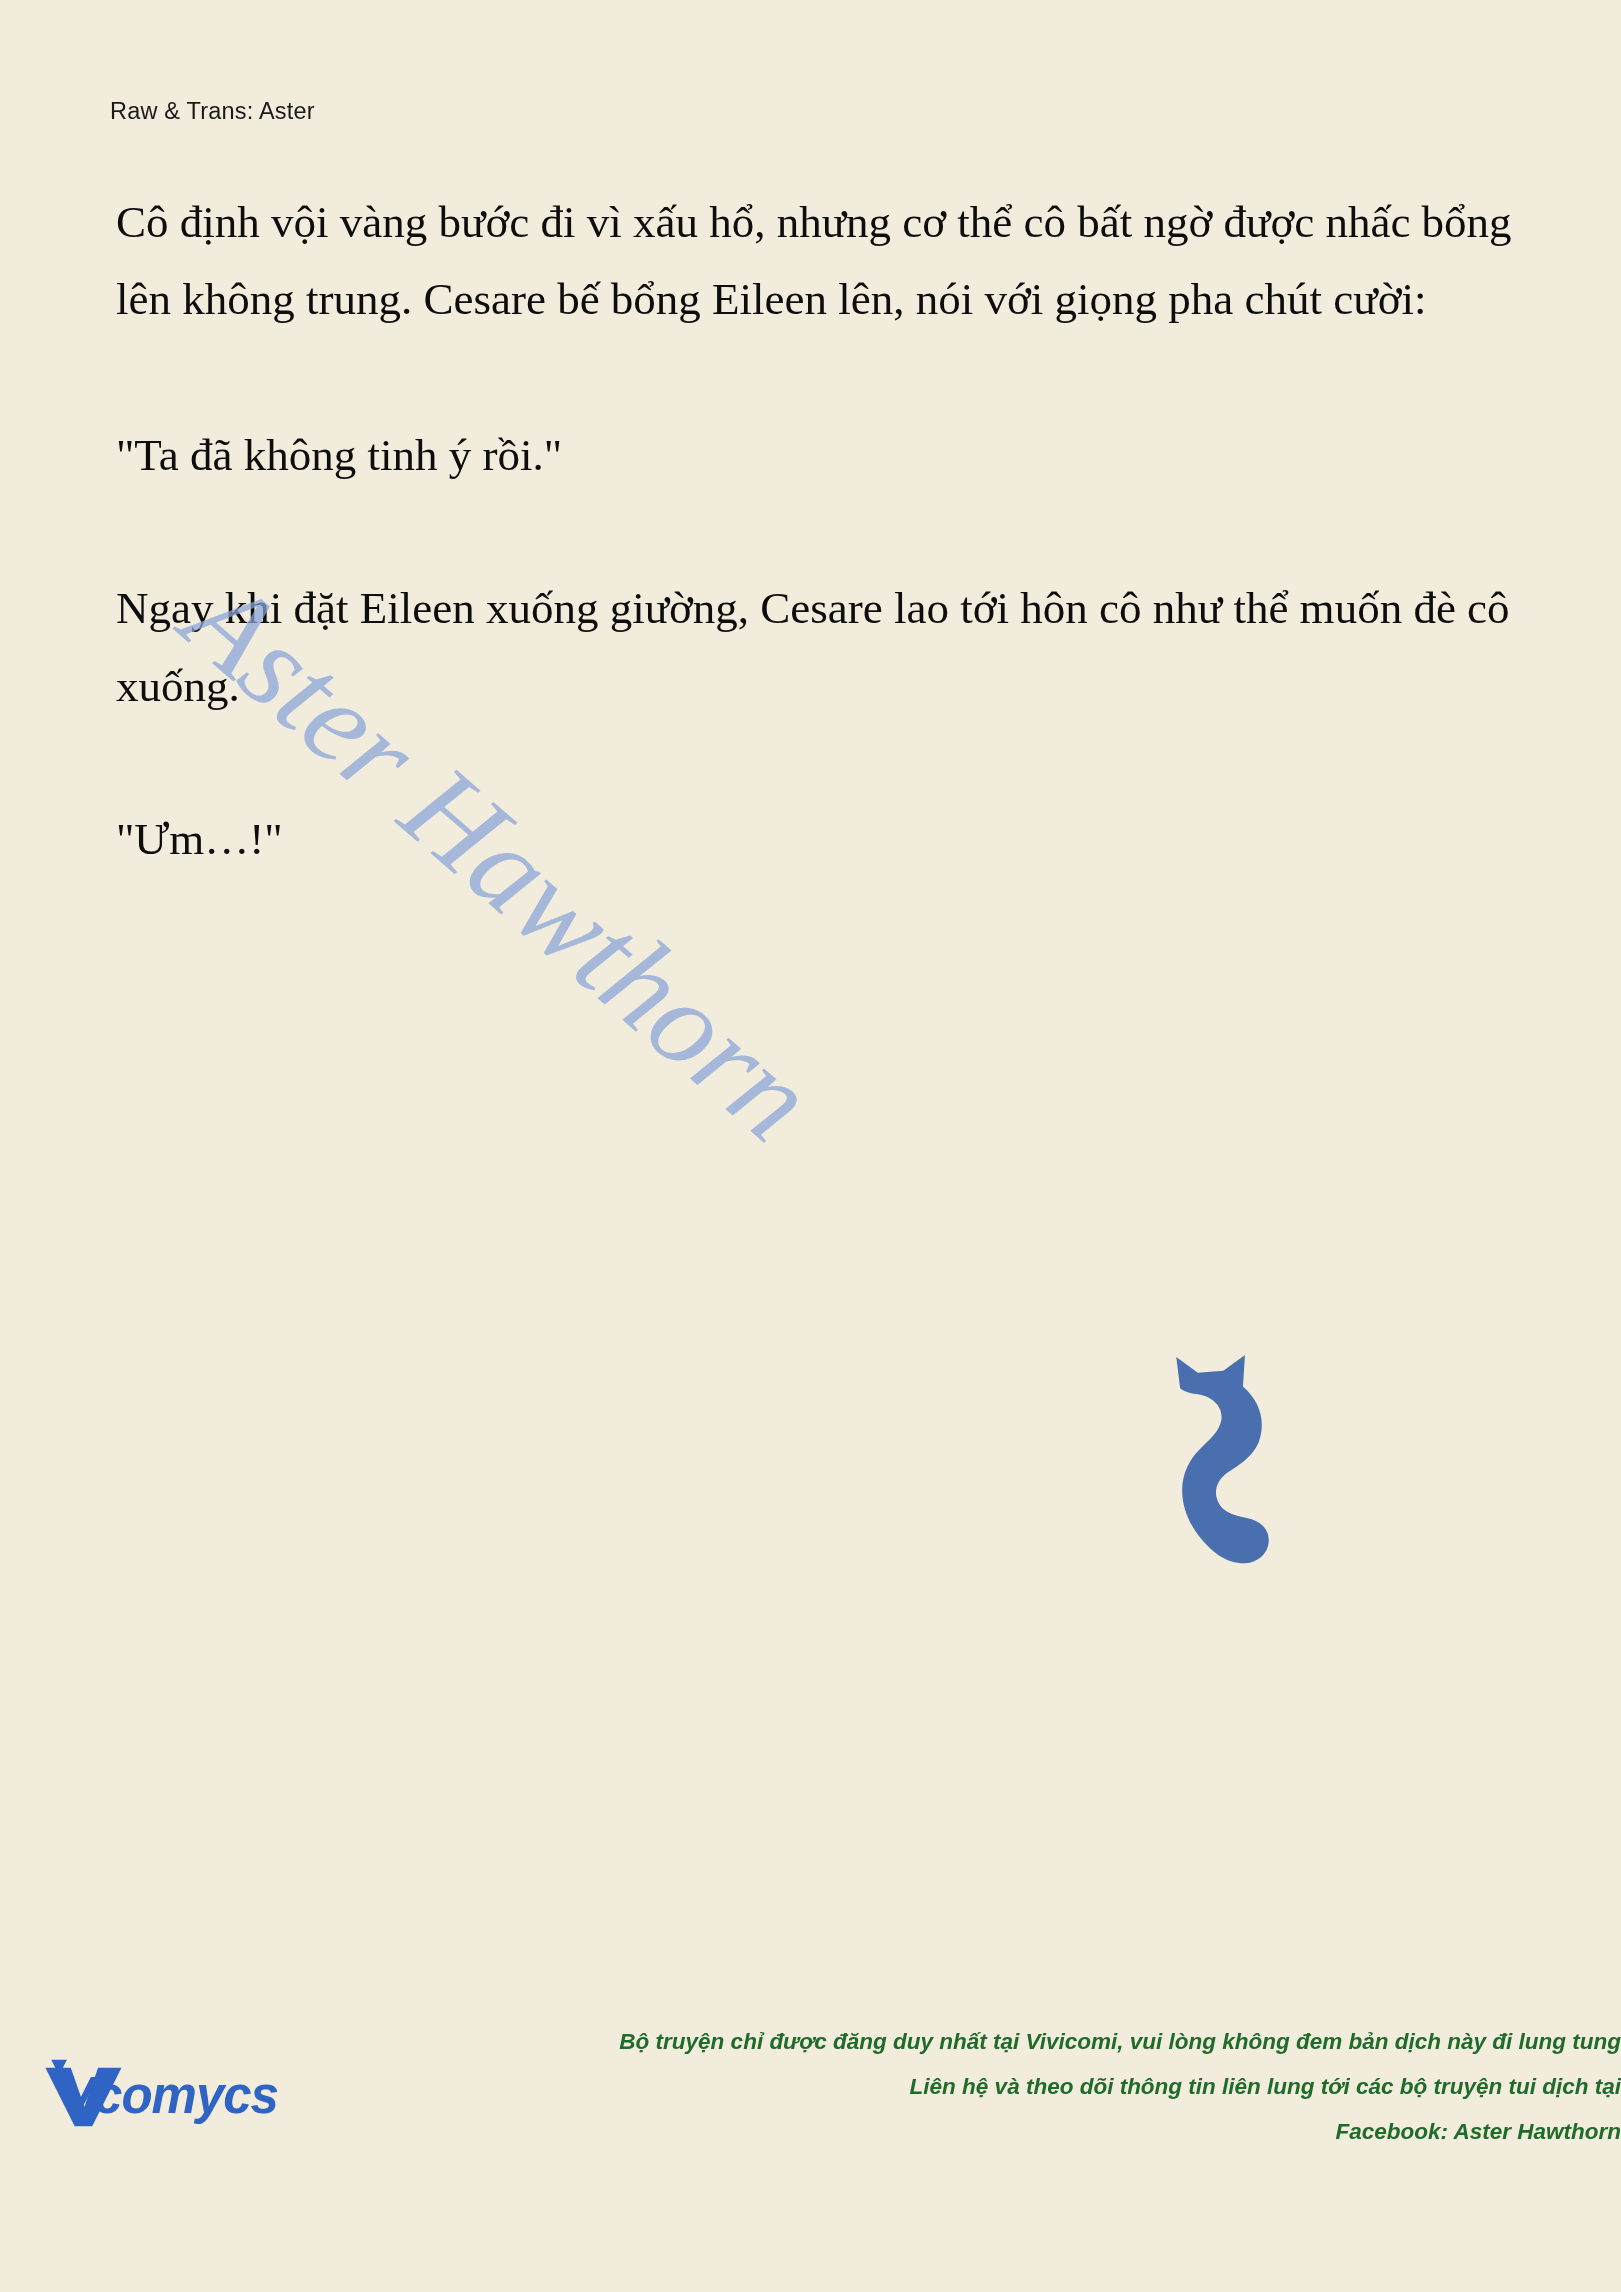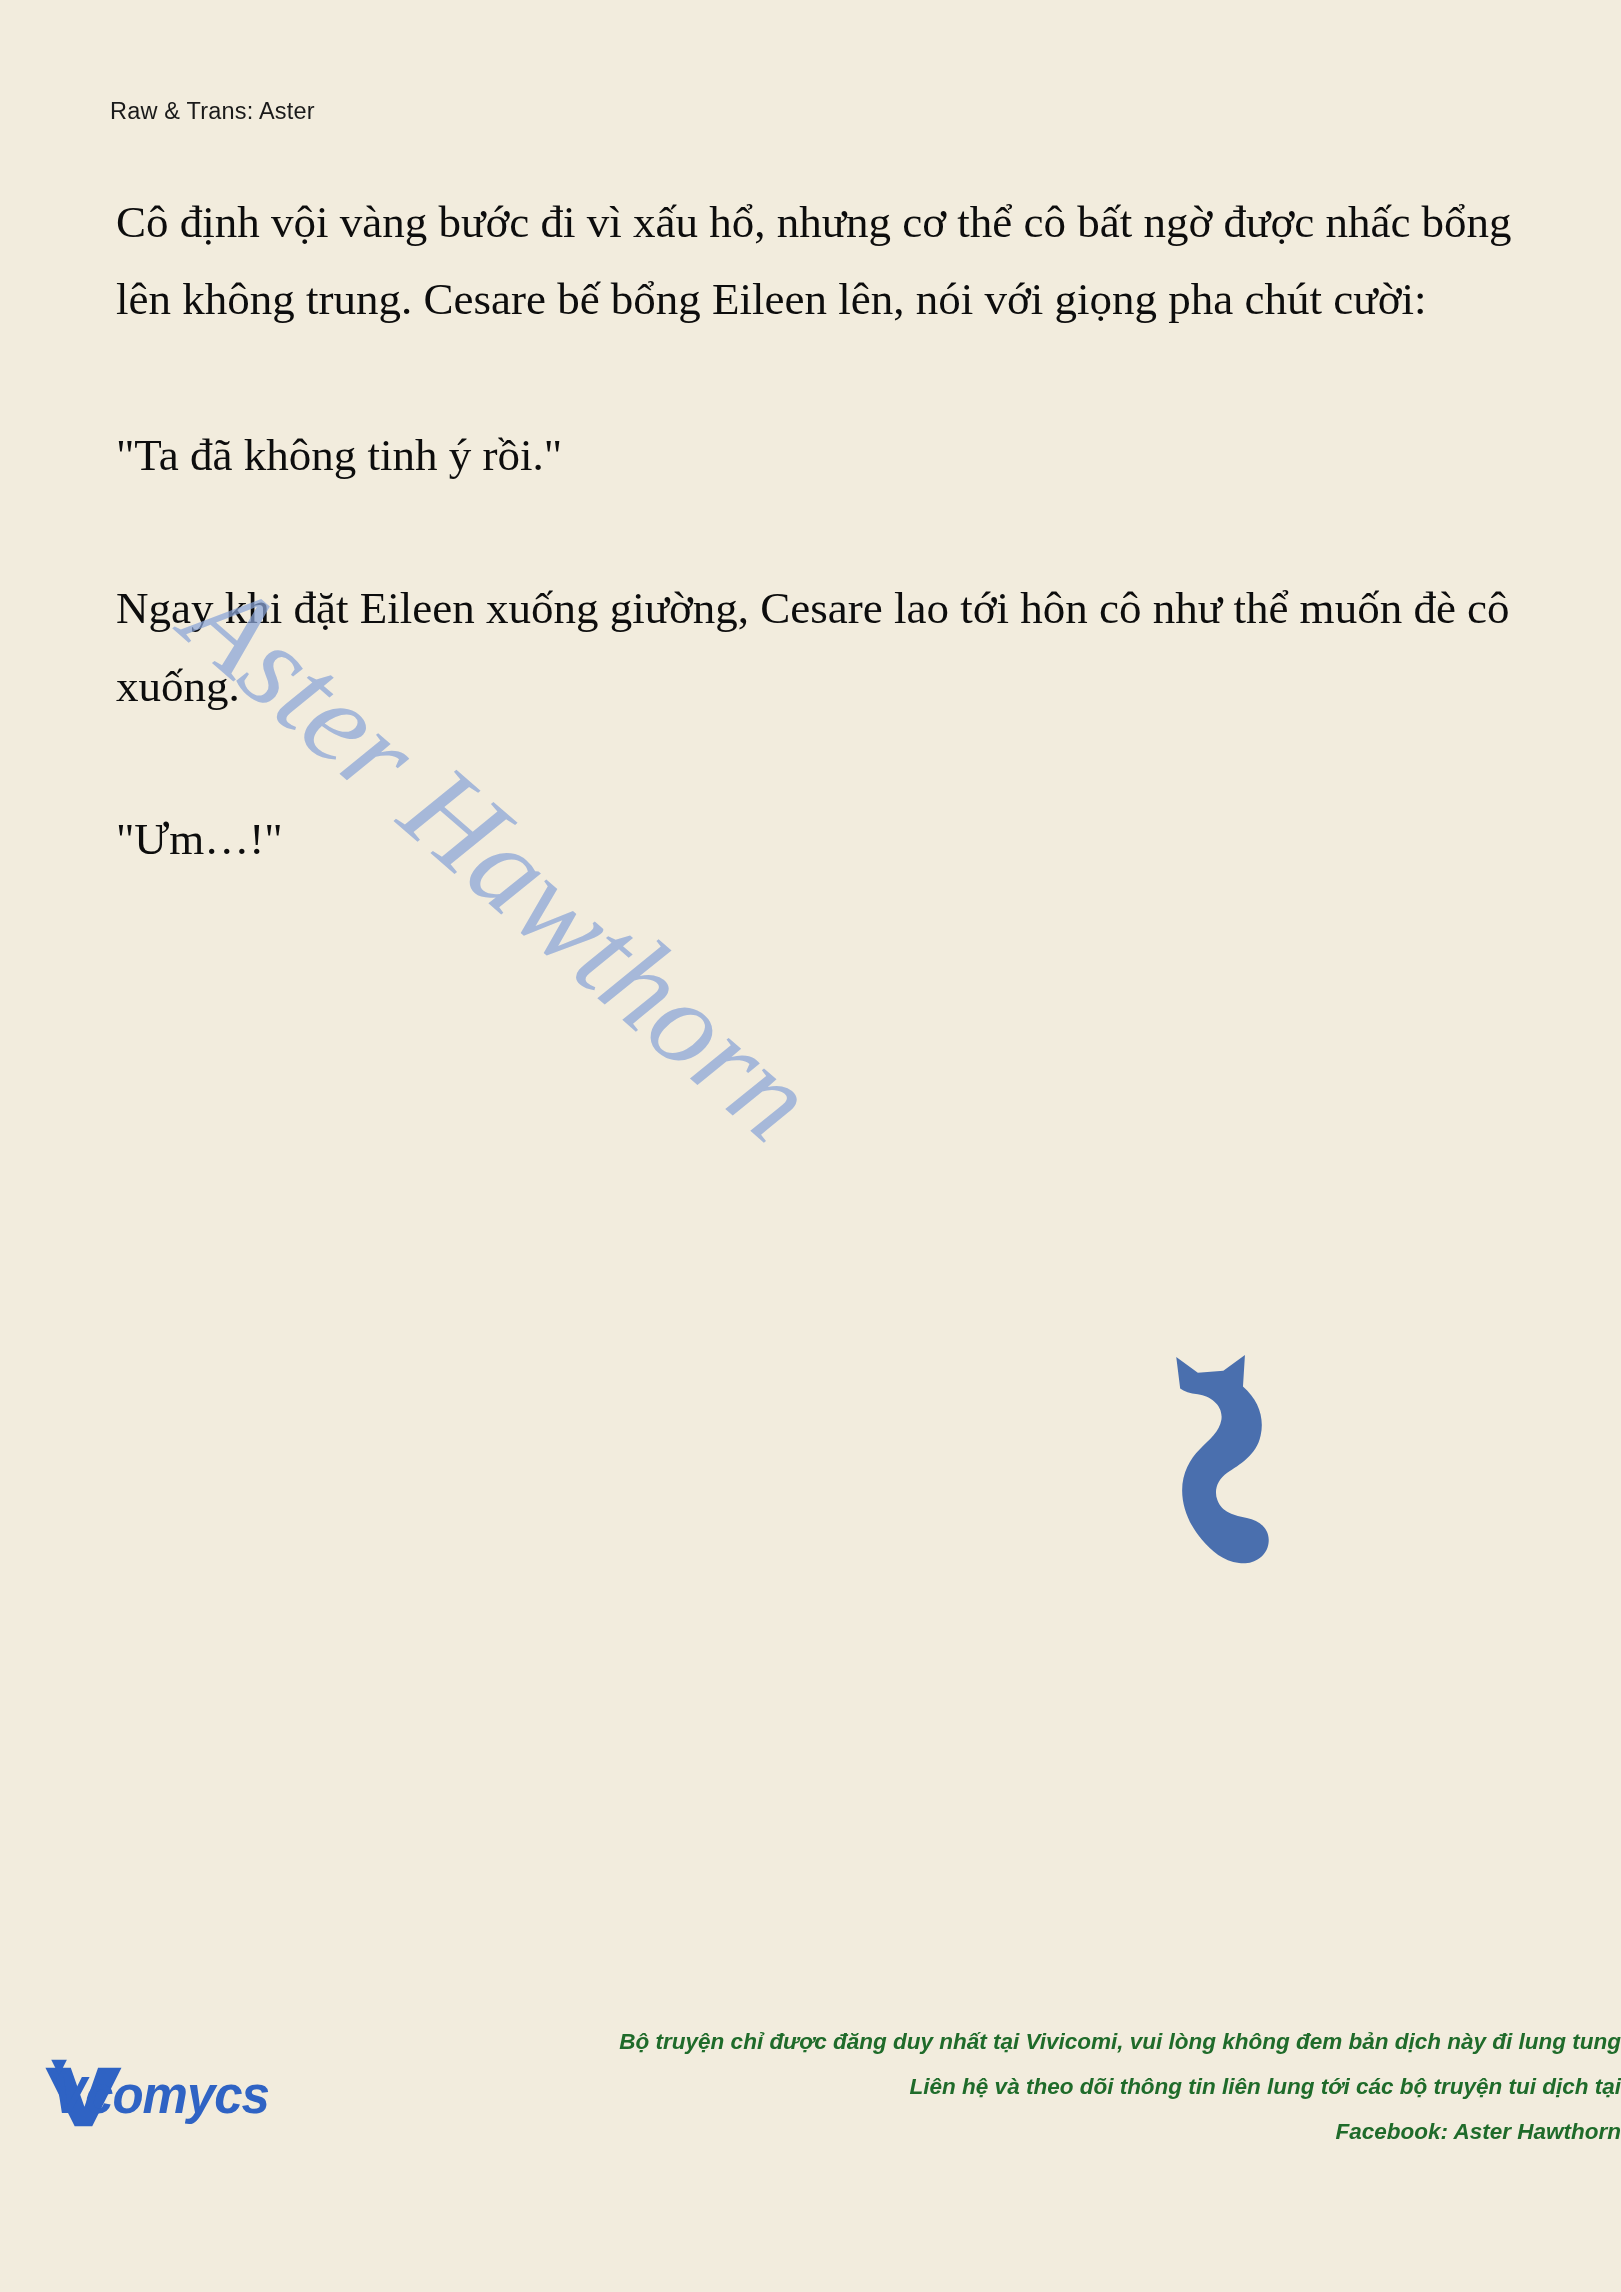--- a/index.html
+++ b/index.html
@@ -89,21 +89,21 @@
 
   .logo {
     position: absolute;
     left: 37px;
     bottom: 21.6px;
     width: 245px;
     height: 78px;
   }
   .logo-text {
     position: absolute;
-    left: 52px;
+    left: 61px;
     bottom: 29px;
     font-family: "Liberation Sans", sans-serif;
     font-weight: bold;
     font-style: italic;
     font-size: 51px;
     color: #2f63c4;
     letter-spacing: -1px;
   }
 </style>
 </head>

